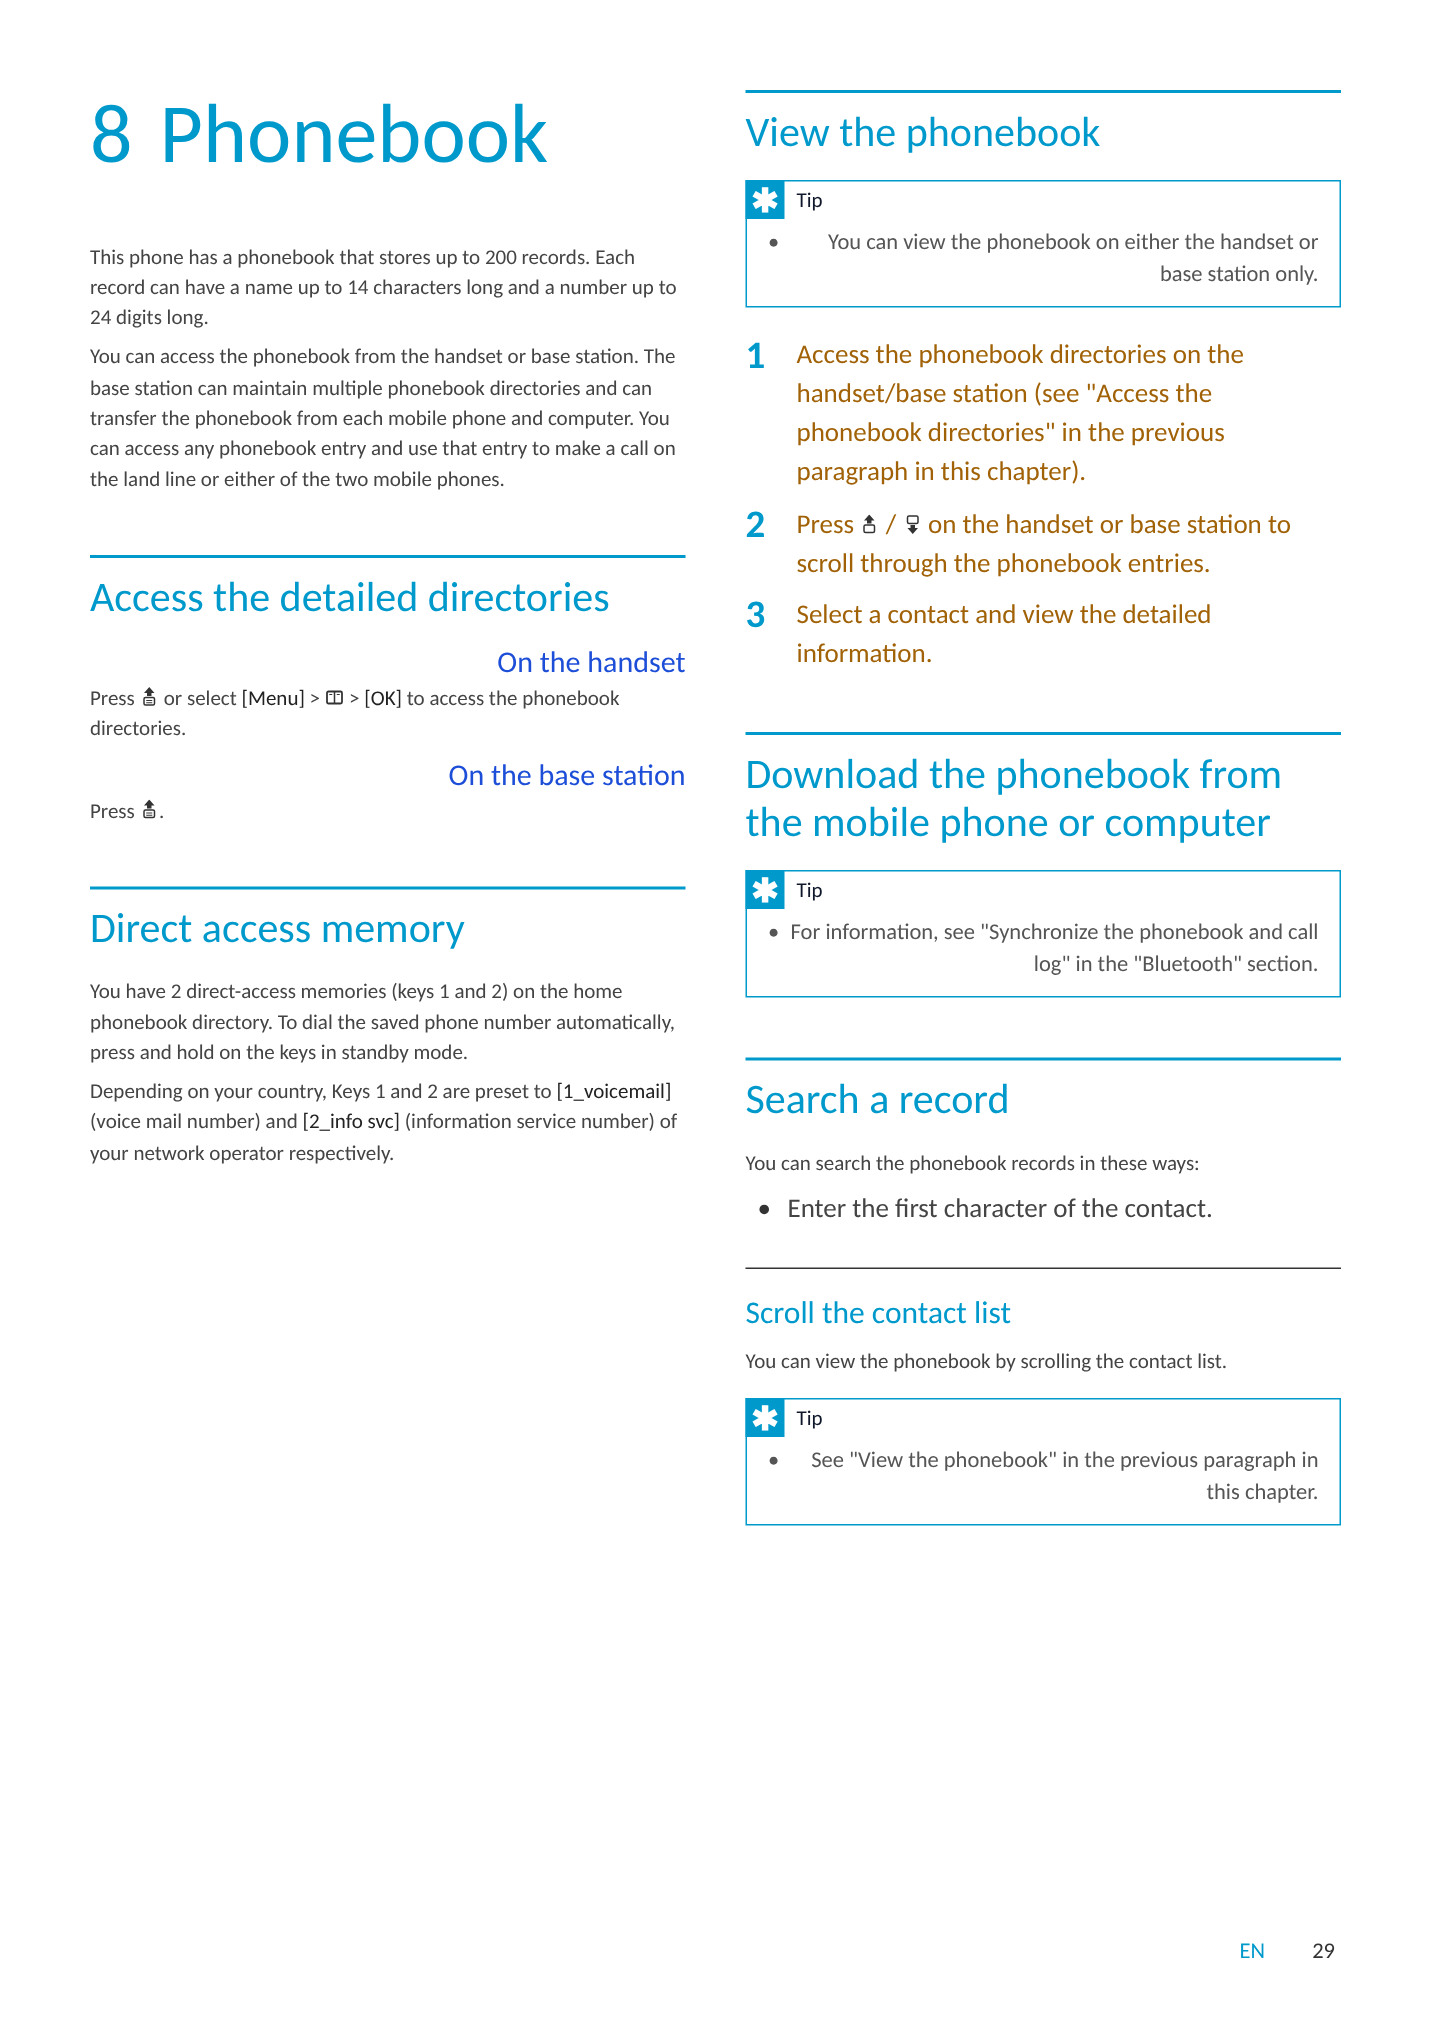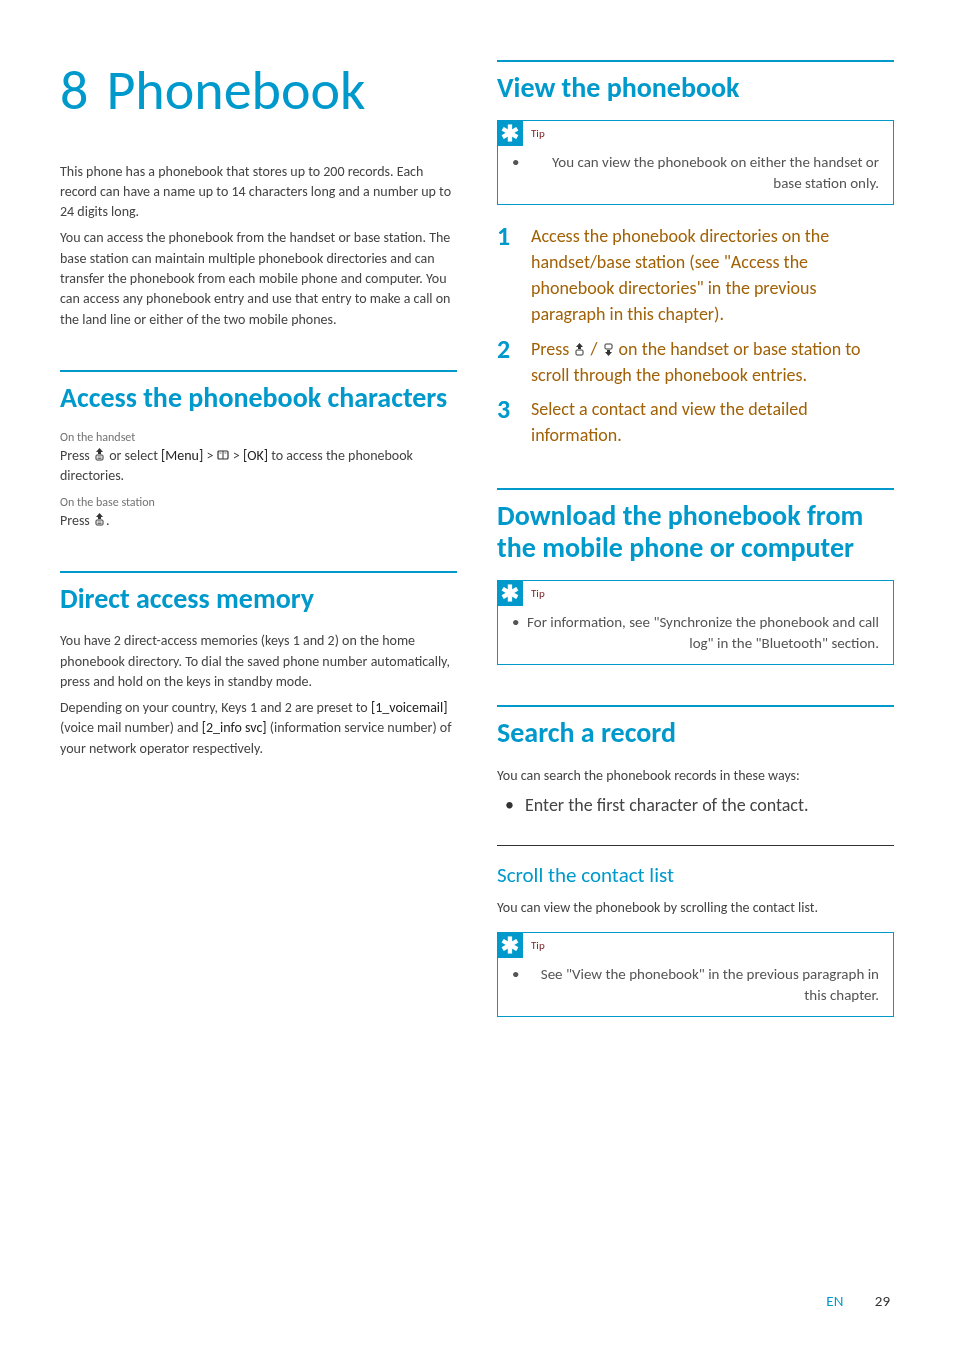--- a/index.html
+++ b/index.html
@@ -46,42 +46,43 @@
       border-top: 2.5px solid #0099cc;
       margin-top: 40px;
       margin-bottom: 10px;
     }
     .section-rule.tight {
       margin-top: 0;
     }
     .section-title {
       color: #0099cc;
       font-size: 28px;
-      font-weight: 700;
+      font-weight: 400;
       line-height: 1.15;
       margin-bottom: 16px;
     }
     .subsection-rule {
       border: none;
       border-top: 1px solid #333;
       margin-top: 26px;
       margin-bottom: 8px;
     }
     .subsection-title {
       color: #0099cc;
       font-size: 21px;
       font-weight: 400;
       margin-bottom: 10px;
       margin-top: 16px;
     }
     .para-heading {
-      font-size: 12px;
-      color: #737373;
+      font-size: 20px;
+      color: #1d4ed8;
       margin-top: 8px;
       margin-bottom: 2px;
+      text-align: right;
     }
     .inline-bold {
       font-weight: 500;
       color: #222;
     }
     .tip-box {
       border: 1px solid #0099cc;
       margin: 14px 0 18px 0;
       padding: 0;
     }
@@ -98,22 +99,22 @@
       color: #fff;
       display: flex;
       align-items: center;
       justify-content: center;
       font-size: 22px;
       font-weight: bold;
       margin-top: -1px;
       margin-left: -1px;
     }
     .tip-label {
-      color: #7f1d1d;
-      font-size: 11px;
+      color: #0f172a;
+      font-size: 14px;
       font-weight: 400;
     }
     .tip-content {
       padding: 2px 14px 10px 14px;
       font-size: 15px;
       line-height: 1.4;
       color: #555;
     }
     .tip-content ul {
       list-style: none;
@@ -200,21 +201,21 @@
   <div class="col">
 
     <h1 class="chapter-title">
       <span class="chapter-num">8</span><span>Phonebook</span>
     </h1>
 
     <p class="body-text">This phone has a phonebook that stores up to 200 records. Each record can have a name up to 14 characters long and a number up to 24 digits long.</p>
     <p class="body-text">You can access the phonebook from the handset or base station. The base station can maintain multiple phonebook directories and can transfer the phonebook from each mobile phone and computer. You can access any phonebook entry and use that entry to make a call on the land line or either of the two mobile phones.</p>
 
     <hr class="section-rule">
-    <h2 class="section-title">Access the phonebook characters</h2>
+    <h2 class="section-title">Access the detailed directories</h2>
 
     <div class="para-heading">On the handset</div>
     <p class="body-text">
       <span>Press </span><span class="icon-mini">
           <svg width="11" height="13" viewBox="0 0 11 13">
             <path d="M5.5 0 L9 4 L7 4 L7 6 L4 6 L4 4 L2 4 Z" fill="#333"></path>
             <rect x="2" y="7" width="7" height="5" rx="1" fill="none" stroke="#333" stroke-width="1"></rect>
             <line x1="3.5" y1="9" x2="7.5" y2="9" stroke="#333" stroke-width="0.7"></line>
             <line x1="3.5" y1="10.5" x2="7.5" y2="10.5" stroke="#333" stroke-width="0.7"></line>
           </svg>

